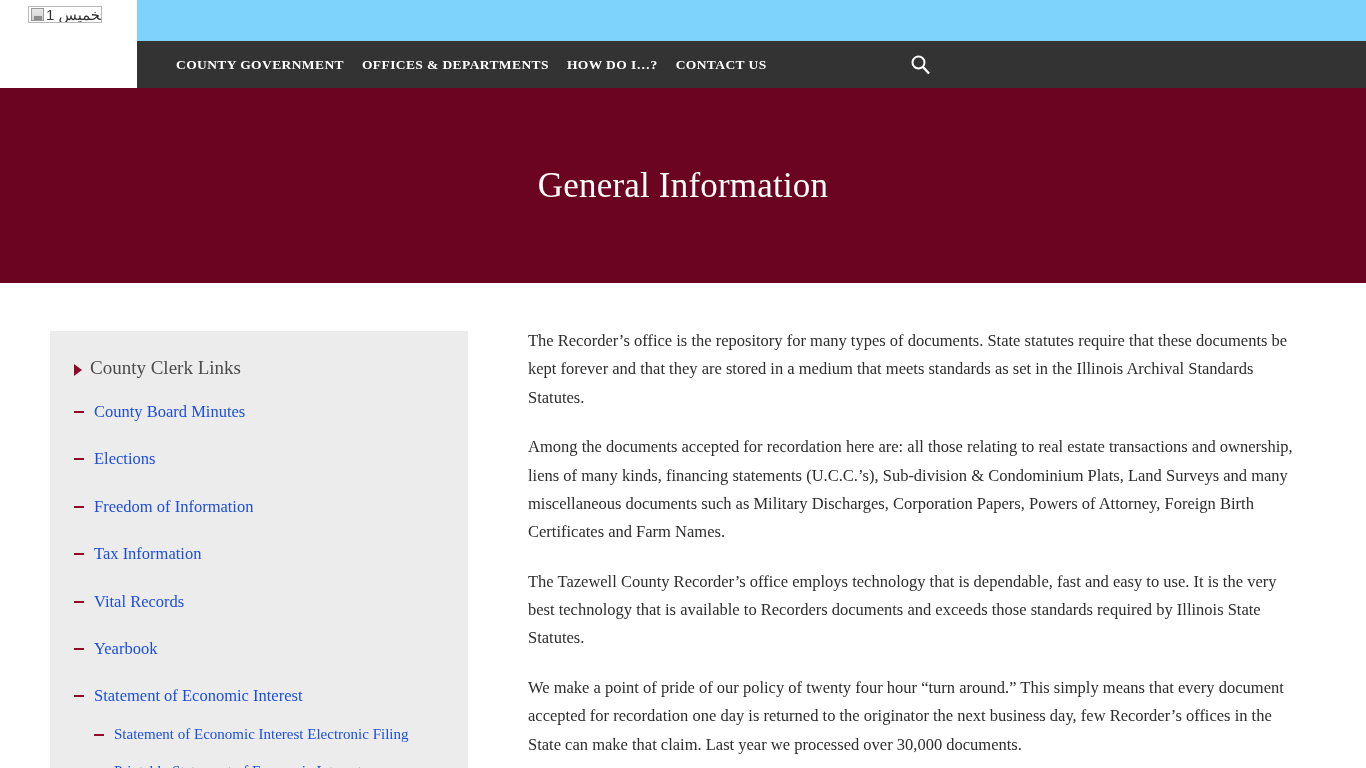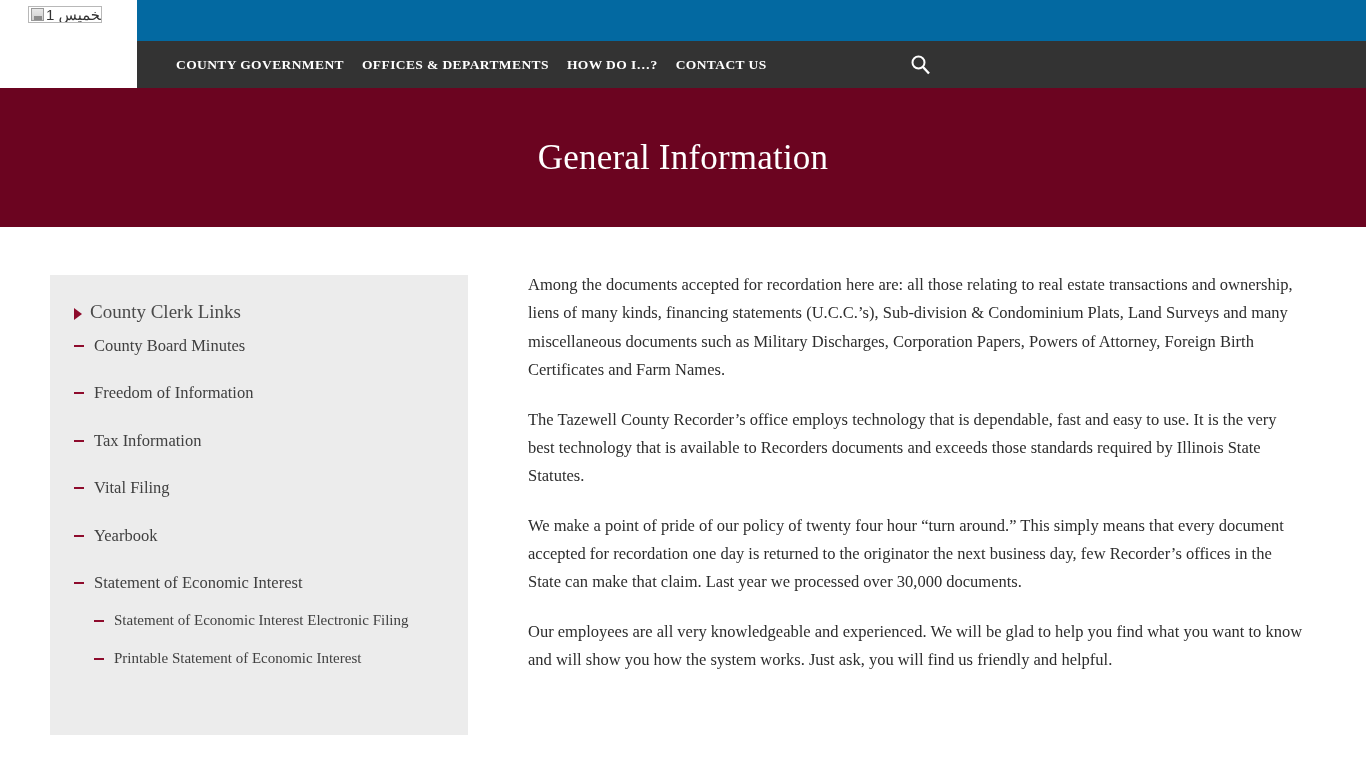--- a/index.html
+++ b/index.html
@@ -61,21 +61,21 @@
     background: #8c8c8c;
   }
   .broken-img .bi-text {
     direction: rtl;
     font-size: 15px;
     line-height: 13px;
   }
 
   .navzone {
     flex: 1 1 auto;
-    background: #0369a1;
+    background: #7dd3fc;
     height: 64px;
     position: relative;
   }
   .navbar {
     position: absolute;
     left: 0;
     right: 0;
     top: 41px;
     height: 47px;
     background: #333333;
@@ -100,21 +100,21 @@
     height: 30px;
     display: flex;
     align-items: center;
     justify-content: center;
     cursor: pointer;
   }
   .search-btn svg { display: block; }
 
   
   .hero {
-    height: 139px;
+    height: 195px;
     background: #6b0420;
     display: flex;
     align-items: center;
     justify-content: center;
   }
   .hero h1 {
     margin: 0;
     font-family: "Liberation Serif", serif;
     font-weight: 400;
     font-size: 35px;
@@ -137,41 +137,41 @@
     width: 418px;
     background: #ececec;
     padding: 26px 24px 30px 24px;
     min-height: 460px;
   }
   .sidebar-title {
     font-size: 19px;
     color: #4b4b4b;
     display: flex;
     align-items: flex-start;
-    margin-bottom: 10px;
+    margin-bottom: 20px;
     font-family: "Liberation Serif", serif;
   }
   .tri {
     width: 0;
     height: 0;
     border-left: 8px solid #8e0b2c;
     border-top: 6px solid transparent;
     border-bottom: 6px solid transparent;
     margin-right: 8px;
     margin-top: 7px;
     flex: 0 0 auto;
   }
   ul.links {
     list-style: none;
     margin: 0;
     padding: 0;
   }
   ul.links li {
     font-size: 16.5px;
-    color: #404040;
+    color: #1d4ed8;
     padding: 0 0 0 20px;
     margin-bottom: 21px;
     position: relative;
     line-height: 1.6;
     cursor: pointer;
   }
   ul.links li:before {
     content: "";
     position: absolute;
     left: 0;
@@ -237,34 +237,36 @@
 
 <div class="content">
   <div class="sidebar-wrap">
     <div class="sidebar">
       <div class="sidebar-title">
         <span class="tri"></span>
         <span>County Clerk Links</span>
       </div>
       <ul class="links">
         <li><span>County Board Minutes</span></li>
+        <li><span>Elections</span></li>
         <li><span>Freedom of Information</span></li>
         <li><span>Tax Information</span></li>
-        <li><span>Vital Filing</span></li>
+        <li><span>Vital Records</span></li>
         <li><span>Yearbook</span></li>
         <li>
           <span>Statement of Economic Interest</span>
           <ul class="sublinks">
             <li><span>Statement of Economic Interest Electronic Filing</span></li>
             <li><span>Printable Statement of Economic Interest</span></li>
           </ul>
         </li>
       </ul>
     </div>
   </div>
 
   <div class="main">
+    <p>The Recorder’s office is the repository for many types of documents. State statutes require that these documents be kept forever and that they are stored in a medium that meets standards as set in the Illinois Archival Standards Statutes.</p>
     <p>Among the documents accepted for recordation here are: all those relating to real estate transactions and ownership, liens of many kinds, financing statements (U.C.C.’s), Sub-division &amp; Condominium Plats, Land Surveys and many miscellaneous documents such as Military Discharges, Corporation Papers, Powers of Attorney, Foreign Birth Certificates and Farm Names.</p>
     <p>The Tazewell County Recorder’s office employs technology that is dependable, fast and easy to use. It is the very best technology that is available to Recorders documents and exceeds those standards required by Illinois State Statutes.</p>
     <p>We make a point of pride of our policy of twenty four hour “turn around.” This simply means that every document accepted for recordation one day is returned to the originator the next business day, few Recorder’s offices in the State can make that claim. Last year we processed over 30,000 documents.</p>
     <p>Our employees are all very knowledgeable and experienced. We will be glad to help you find what you want to know and will show you how the system works. Just ask, you will find us friendly and helpful.</p>
   </div>
 </div>
 
 </body></html>

